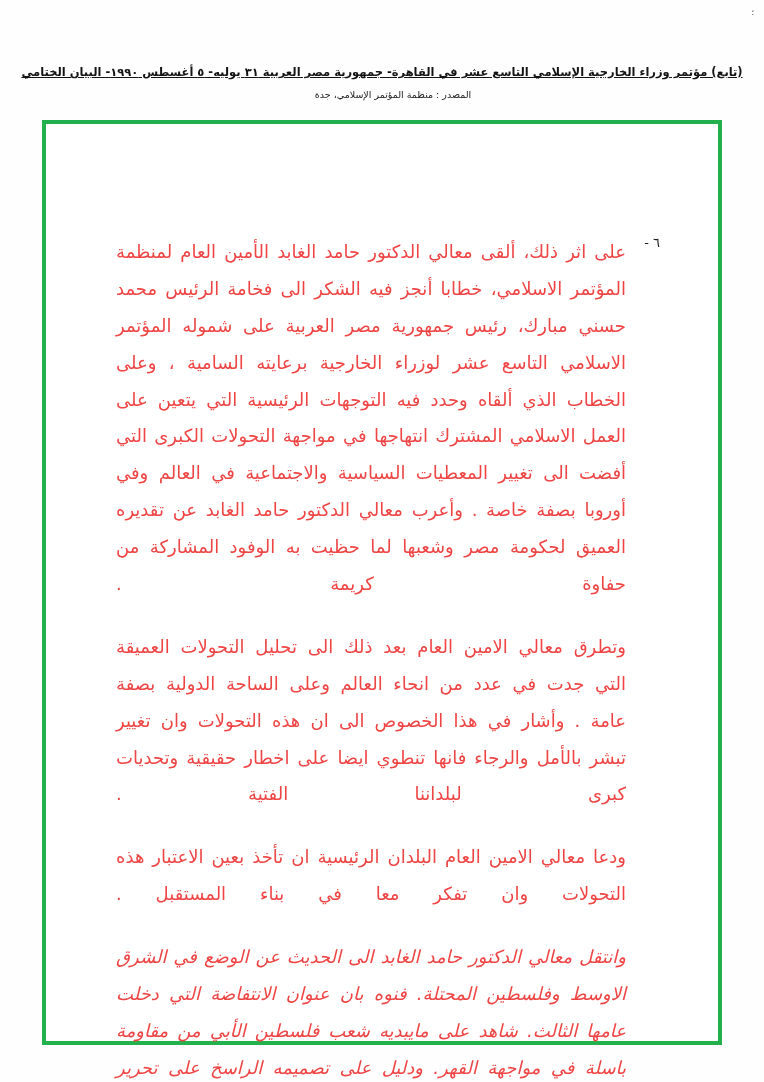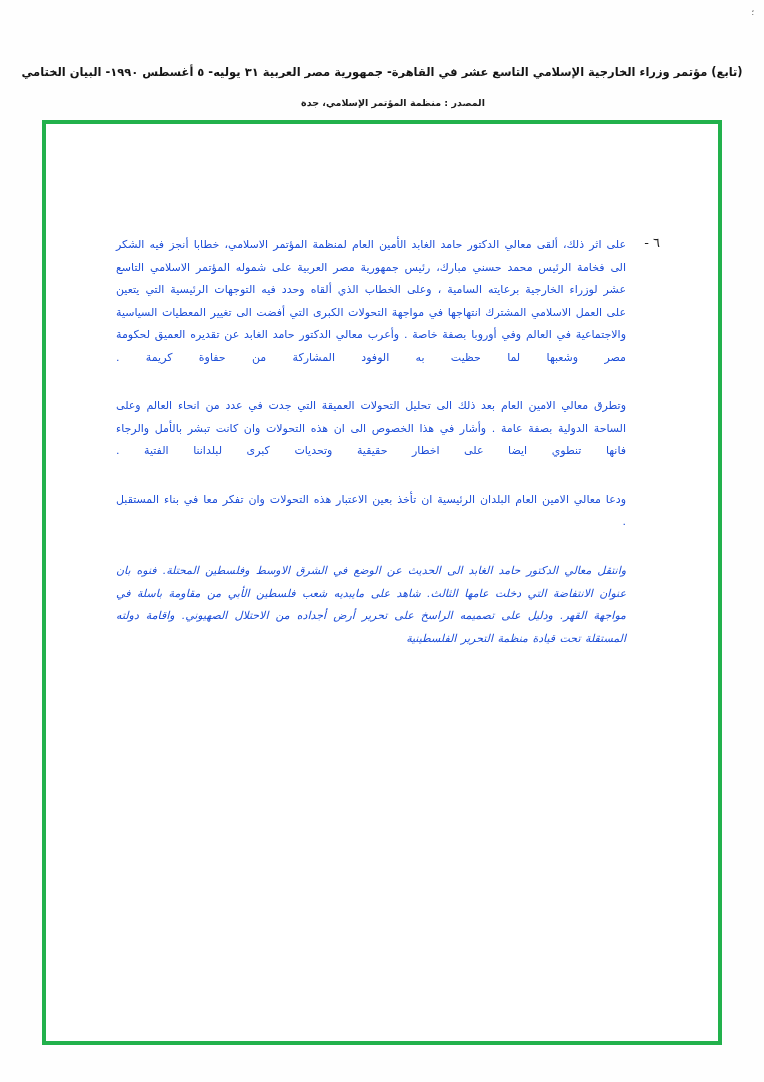--- a/index.html
+++ b/index.html
@@ -42,26 +42,27 @@
     text-align: center;
     direction: rtl;
   }
   .header-line1 {
     font-size: 11.5px;
     font-weight: bold;
     color: #141414;
     letter-spacing: 0px;
     line-height: 1.5;
     white-space: nowrap;
+    text-decoration: underline;
   }
   .header-line2 {
     font-size: 9.5px;
-    font-weight: bold;
+    font-weight: normal;
     color: #1a1a1a;
-    margin-top: 16px;
+    margin-top: 8px;
     white-space: nowrap;
     padding-left: 22px;
   }
 
   
   .frame {
     position: absolute;
     top: 120px;
     left: 42px;
     width: 680px;
@@ -92,23 +93,23 @@
     font-size: 13px;
     color: #1f1f1f;
     text-align: right;
     padding-top: 1px;
     letter-spacing: 1px;
     white-space: nowrap;
   }
 
   .body-text {
     flex: 1 1 auto;
-    font-size: 11px;
+    font-size: 18px;
     line-height: 2.05;
-    color: #1d4ed8;
+    color: #ef4444;
     text-align: justify;
     text-align-last: justify;
     word-spacing: 1px;
     letter-spacing: 0.4px;
     margin-left: 18px;
   }
 
   .body-text.no-stretch {
     text-align-last: right;
     font-style: italic;
@@ -148,21 +149,21 @@
 
       <div class="para">
         <div class="marker">٦ -</div>
         <div class="body-text">على اثر ذلك، ألقى معالي الدكتور حامد الغابد الأمين العام لمنظمة المؤتمر الاسلامي، خطابا أنجز فيه الشكر الى فخامة الرئيس محمد حسني مبارك، رئيس جمهورية مصر العربية على شموله المؤتمر الاسلامي التاسع عشر لوزراء الخارجية برعايته السامية ، وعلى الخطاب الذي ألقاه وحدد فيه التوجهات الرئيسية التي يتعين على العمل الاسلامي المشترك انتهاجها في مواجهة التحولات الكبرى التي أفضت الى تغيير المعطيات السياسية والاجتماعية في العالم وفي أوروبا بصفة خاصة . وأعرب معالي الدكتور حامد الغابد عن تقديره العميق لحكومة مصر وشعبها لما حظيت به الوفود المشاركة من حفاوة كريمة .</div>
       </div>
 
       <div class="gap-sm"></div>
 
       <div class="para indent">
         <div class="marker"></div>
-        <div class="body-text">وتطرق معالي الامين العام بعد ذلك الى تحليل التحولات العميقة التي جدت في عدد من انحاء العالم وعلى الساحة الدولية بصفة عامة . وأشار في هذا الخصوص الى ان هذه التحولات وان كانت تبشر بالأمل والرجاء فانها تنطوي ايضا على اخطار حقيقية وتحديات كبرى لبلداننا الفتية .</div>
+        <div class="body-text">وتطرق معالي الامين العام بعد ذلك الى تحليل التحولات العميقة التي جدت في عدد من انحاء العالم وعلى الساحة الدولية بصفة عامة . وأشار في هذا الخصوص الى ان هذه التحولات وان تغيير تبشر بالأمل والرجاء فانها تنطوي ايضا على اخطار حقيقية وتحديات كبرى لبلداننا الفتية .</div>
       </div>
 
       <div class="gap-sm"></div>
 
       <div class="para indent">
         <div class="marker"></div>
         <div class="body-text">ودعا معالي الامين العام البلدان الرئيسية ان تأخذ بعين الاعتبار هذه التحولات وان تفكر معا في بناء المستقبل .</div>
       </div>
 
       <div class="gap-sm"></div>

